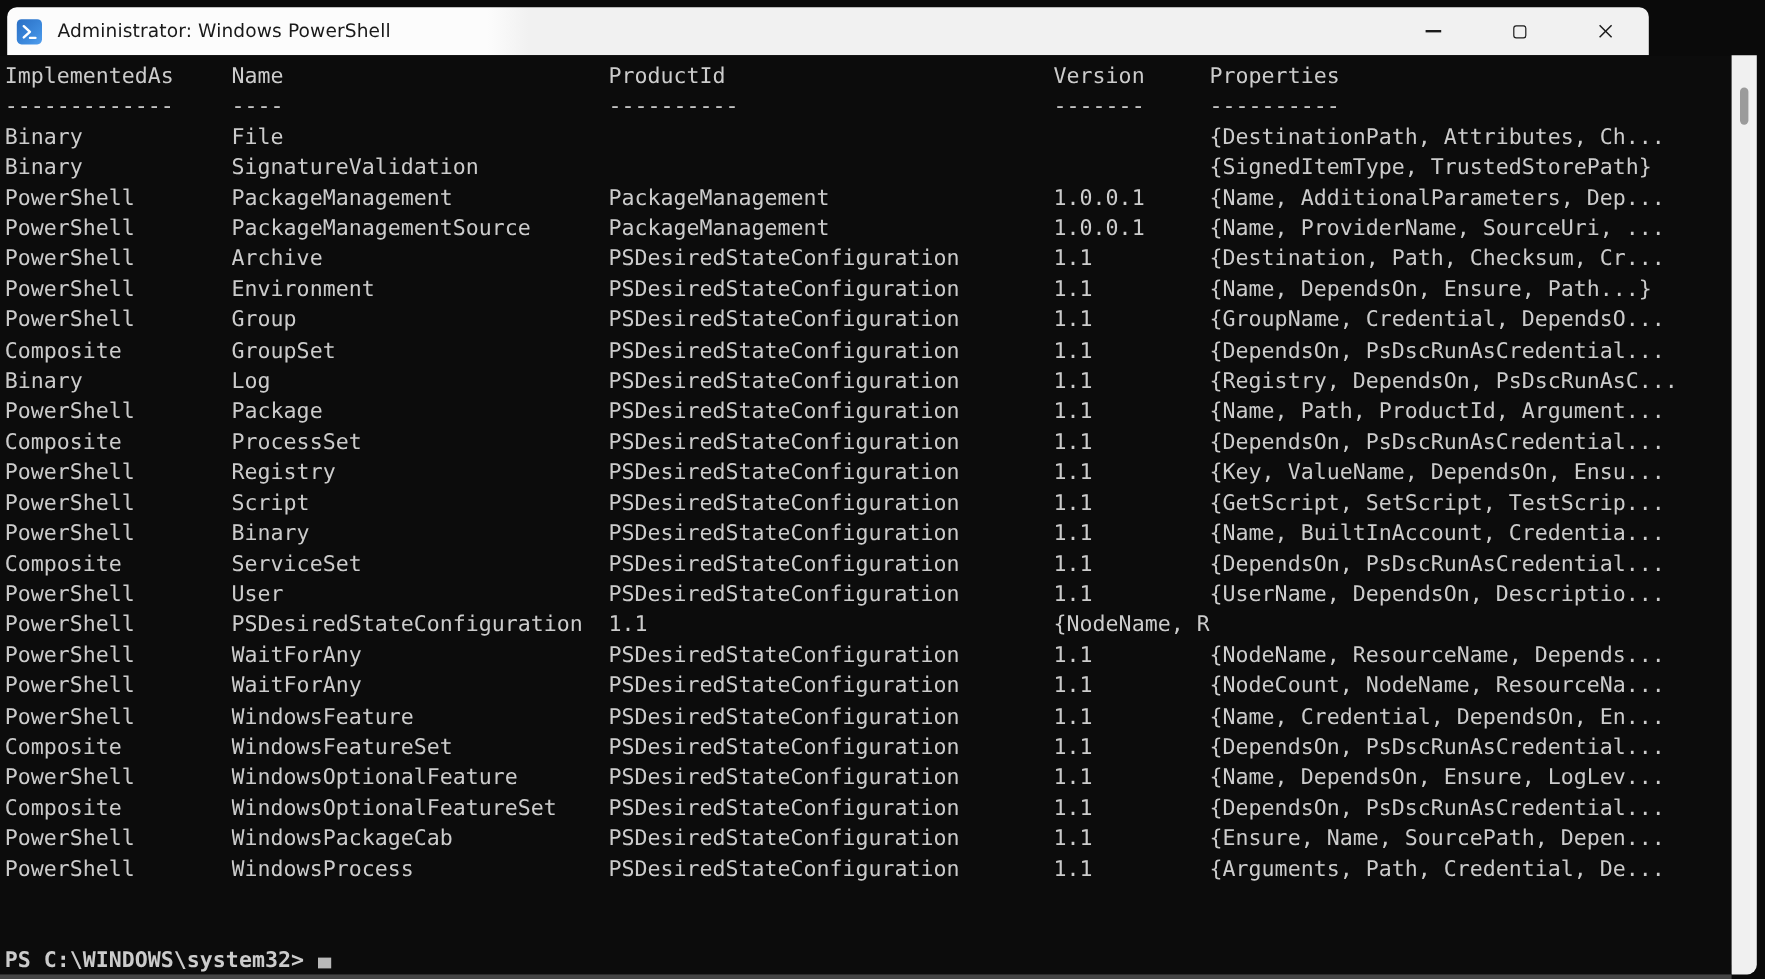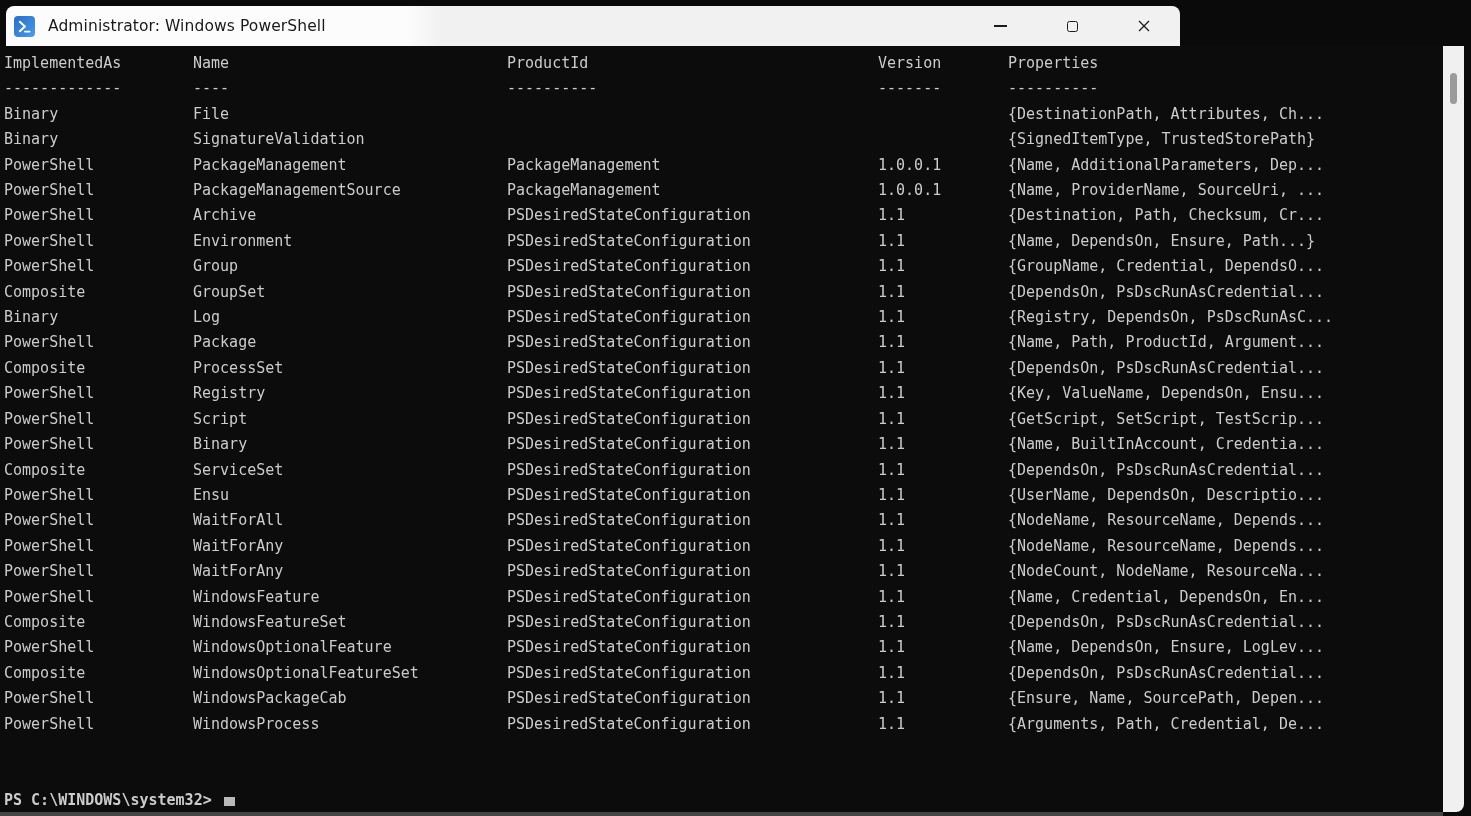--- a/index.html
+++ b/index.html
@@ -3,21 +3,21 @@
 <meta charset="utf-8">
 <style>
   html,body{margin:0;padding:0;}
   body{
     width:1471px;height:816px;position:relative;overflow:hidden;
     background:#0a0a0a;
     font-family:"DejaVu Sans","Liberation Sans",sans-serif;
   }
   
   .titlebar{
-    position:absolute;left:6px;top:6px;width:1174px;height:40px;
+    position:absolute;left:6px;top:6px;width:1368px;height:40px;
     border-radius:8px 8px 0 0;
     background:linear-gradient(to right,#fcfcfc 0px,#fcfcfc 400px,#f1f1f1 435px,#f1f1f1 100%);
     display:flex;align-items:center;box-sizing:border-box;
   }
   .app-icon{
     width:21px;height:21px;margin-left:8px;border-radius:4px;
     background:linear-gradient(135deg,#2a6fc4 0%,#3f8de0 70%,#54a0ef 100%);
     display:flex;align-items:center;justify-content:center;flex:0 0 auto;
   }
   .title-text{
@@ -31,21 +31,21 @@
     width:72px;height:40px;display:flex;align-items:center;justify-content:center;
     background:transparent;border:none;padding:0;cursor:default;
   }
   .glyph-min{width:13px;height:1.6px;background:#1c1c1c;}
   .glyph-max{width:11px;height:11px;border:1.4px solid #1c1c1c;border-radius:2.5px;box-sizing:border-box;background:transparent;}
   
   .console{
     position:absolute;left:0;top:46px;width:1443px;height:766px;
     background:#0c0c0c;color:#cccccc;
     font-family:"DejaVu Sans Mono","Liberation Mono",monospace;
-    font-size:15px;line-height:25.4px;
+    font-size:18px;line-height:25.4px;
     padding:5px 0 0 4px;box-sizing:border-box;overflow:hidden;
   }
   .line{display:grid;grid-template-columns:189px 314px 371px 130px 1fr;}
   .cell{white-space:pre;overflow:hidden;}
   .blank-lines{height:50.8px;}
   .prompt-line{white-space:pre;font-weight:bold;}
   .cursor{
     display:inline-block;width:11px;height:9px;background:#b9b9b9;
     margin-left:12px;transform:translateY(1px);
   }
@@ -207,28 +207,27 @@
         </div>
         <div class="line">
           <span class="cell">Composite</span>
           <span class="cell">ServiceSet</span>
           <span class="cell">PSDesiredStateConfiguration</span>
           <span class="cell">1.1</span>
           <span class="cell">{DependsOn, PsDscRunAsCredential...</span>
         </div>
         <div class="line">
           <span class="cell">PowerShell</span>
-          <span class="cell">Ensu</span>
+          <span class="cell">User</span>
           <span class="cell">PSDesiredStateConfiguration</span>
           <span class="cell">1.1</span>
           <span class="cell">{UserName, DependsOn, Descriptio...</span>
         </div>
         <div class="line">
           <span class="cell">PowerShell</span>
-          <span class="cell">WaitForAll</span>
           <span class="cell">PSDesiredStateConfiguration</span>
           <span class="cell">1.1</span>
           <span class="cell">{NodeName, ResourceName, Depends...</span>
         </div>
         <div class="line">
           <span class="cell">PowerShell</span>
           <span class="cell">WaitForAny</span>
           <span class="cell">PSDesiredStateConfiguration</span>
           <span class="cell">1.1</span>
           <span class="cell">{NodeName, ResourceName, Depends...</span>

